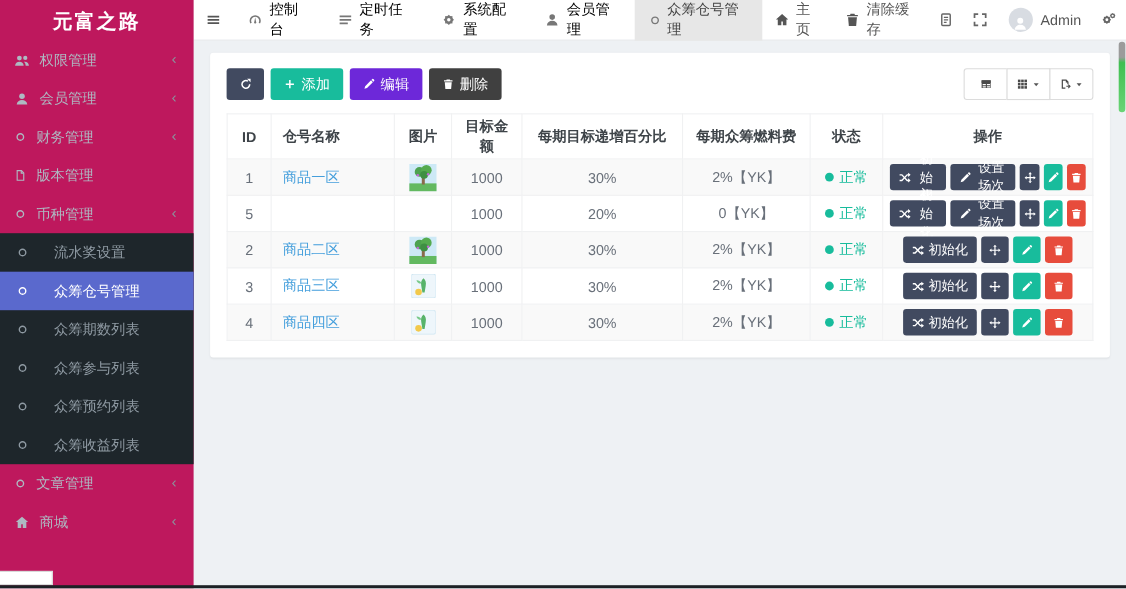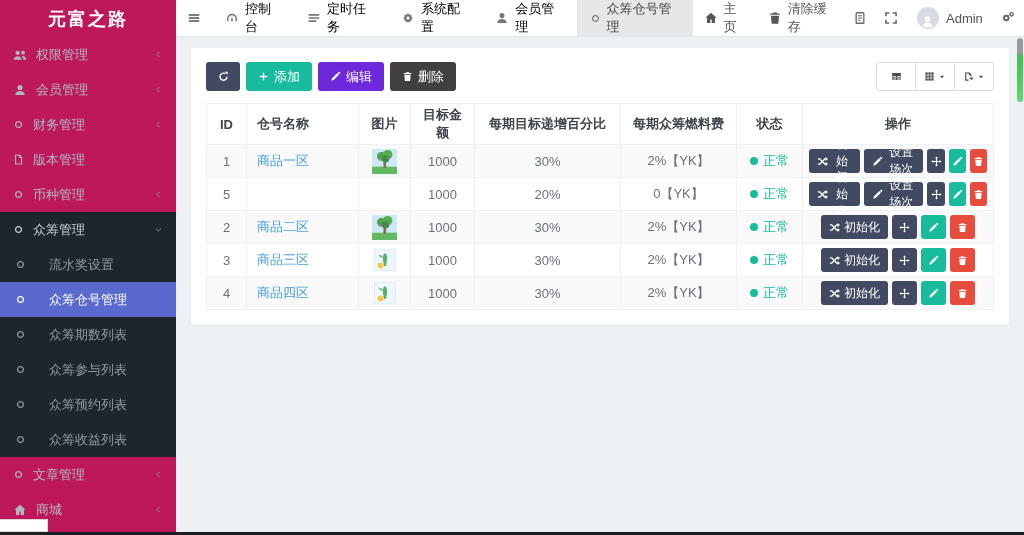--- a/index.html
+++ b/index.html
@@ -240,29 +240,20 @@
       <svg class="ic sm">
           <use href="#i-circle"></use>
         </svg>
       <span>币种管理</span>
       <svg class="ic xs chev">
           <use href="#i-chev-left"></use>
         </svg>
     </div>
 
     <div class="s-group">
-      <div class="s-item" style="color:#c9d2d9;">
-        <svg class="ic sm">
-            <use href="#i-circle"></use>
-          </svg>
-        <span>众筹管理</span>
-        <svg class="ic xs chev">
-            <use href="#i-chev-down"></use>
-          </svg>
-      </div>
       <div class="s-sub">
         <svg class="ic sm">
             <use href="#i-circle"></use>
           </svg>
         <span>流水奖设置</span>
       </div>
       <div class="s-sub active">
         <svg class="ic sm">
             <use href="#i-circle"></use>
           </svg>

